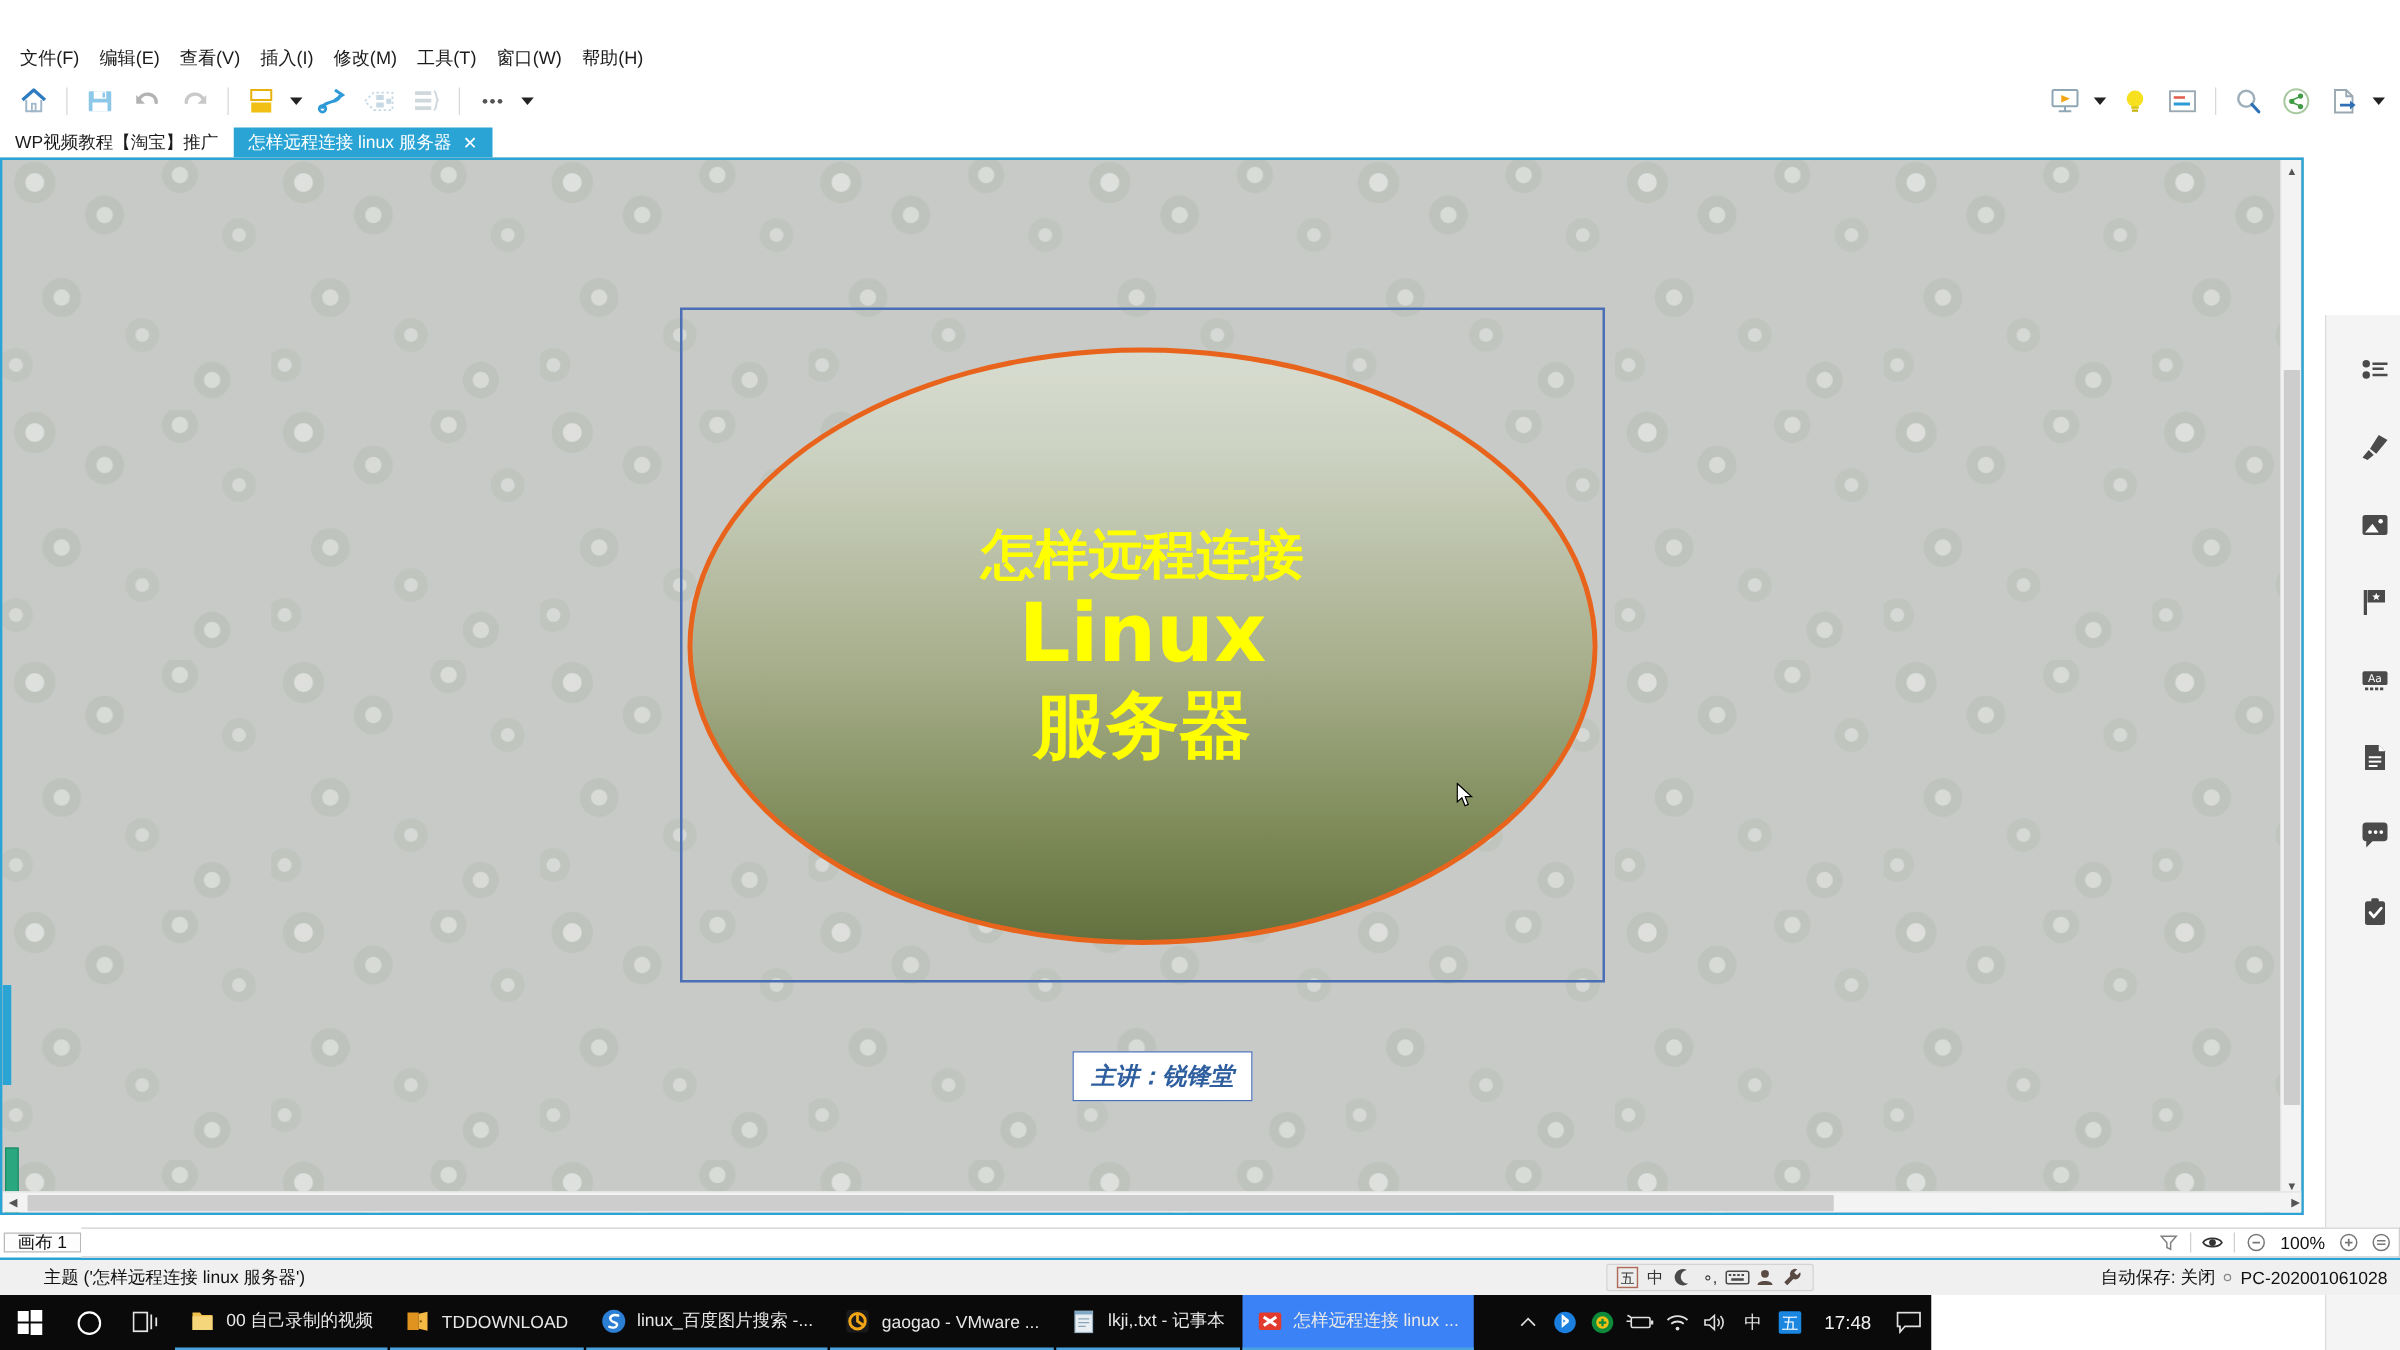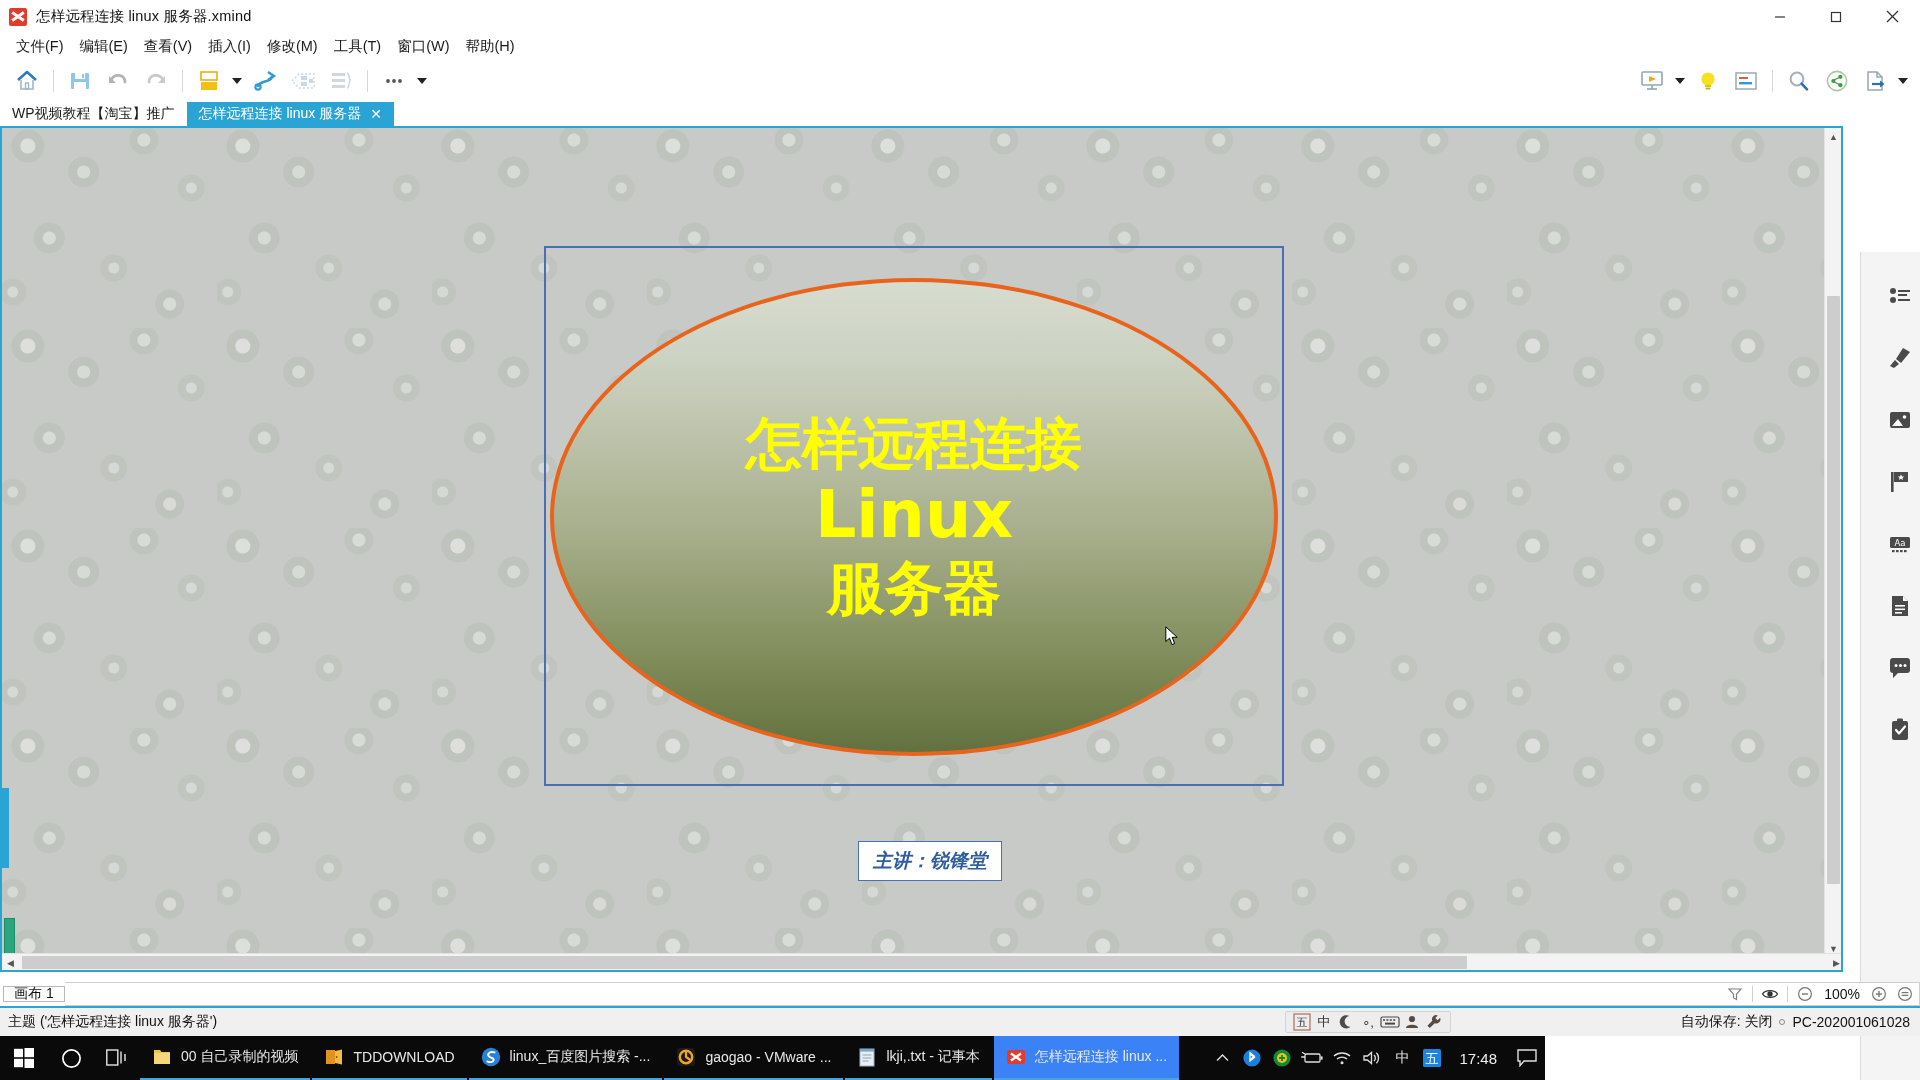--- a/index.html
+++ b/index.html
@@ -119,21 +119,21 @@
     position:absolute; border-radius:50%;
     border:4px solid #e8641c;
     background:linear-gradient(180deg,#d7dcd0 0%, #cdd3c3 16%, #a9b08e 52%, #7d8a57 82%, #62713f 100%);
     display:flex; flex-direction:column; align-items:center; justify-content:center;
   }
   .ellipse-line{
     color:#ffff00; font-weight:bold; line-height:1.18;
     text-align:center; white-space:nowrap;
     font-family:"DejaVu Sans","Liberation Sans",sans-serif;
   }
-  .l1{ font-size:56px; }
+  .l1{ font-size:43px; }
   .l2{ font-size:65px; }
   .l3{ font-size:58px; }
 
   .subnode{
     position:absolute; background:#ffffff; border:1px solid #4a6fb5;
     display:flex; align-items:center; justify-content:center;
     font-size:19px; font-style:italic; color:#2e5e9e; font-weight:bold;
     padding:6px 14px; white-space:nowrap;
   }
   .mouse-cursor{
@@ -196,21 +196,21 @@
   }
   .canvastab-rest{ flex:1; height:24px; border:1px solid #cfcfcf; border-left:none; background:#ffffff;}
   .ct-right{ position:absolute; right:2px; display:flex; align-items:center; height:24px; }
   .ct-ic{ width:26px;height:24px;display:flex;align-items:center;justify-content:center;}
   .ct-sep{ width:1px;height:16px;background:#d0d0d0;margin:0 4px;}
   .zoom-lab{ font-size:14px;color:#111;padding:0 6px;}
 
   
   .statusbar{
     position:absolute; left:0; top:1008px; width:1920px; height:28px;
-    background:#f0f0f0; display:flex; align-items:center;
+    background:#f0f0f0; display:flex; align-items:center;padding-left:27px;
   }
   .status-left{ font-size:14px;color:#111; padding-left:8px; }
   .ime-box{
     position:absolute; left:1285px; top:3px; height:22px;
     background:#ededed; border:1px solid #d3d3d3; border-radius:2px;
     display:flex; align-items:center; padding:0 5px;
   }
   .ime-ic{ width:22px;height:20px;display:flex;align-items:center;justify-content:center;
            font-size:13px;color:#333;}
   .status-right{ position:absolute; right:10px; font-size:14px; color:#111;
@@ -236,42 +236,20 @@
   .tray-ic{ width:30px;height:44px;display:flex;align-items:center;justify-content:center;
             color:#e4e4e4;font-size:14px;}
   .tray-clock{ color:#f0f0f0; font-size:15px; padding:0 12px; }
   .tray-notif{ width:36px;height:44px;display:flex;align-items:center;justify-content:center;}
 </style>
 </head>
 <body>
 
 <div id="app">
 
-  <div class="titlebar">
-    <div class="app-icon"></div>
-    <div class="title-text">怎样远程连接 linux 服务器.xmind</div>
-    <div class="win-buttons">
-      <div class="win-btn">
-        <svg width="12" height="12" viewBox="0 0 12 12">
-            <line x1="1" y1="6" x2="11" y2="6" stroke="#333" stroke-width="1.2"></line>
-          </svg>
-      </div>
-      <div class="win-btn">
-        <svg width="12" height="12" viewBox="0 0 12 12">
-            <rect x="1.5" y="1.5" width="9" height="9" fill="none" stroke="#333" stroke-width="1.2"></rect>
-          </svg>
-      </div>
-      <div class="win-btn close">
-        <svg width="13" height="13" viewBox="0 0 13 13">
-            <line x1="1" y1="1" x2="12" y2="12" stroke="#333" stroke-width="1.2"></line>
-            <line x1="12" y1="1" x2="1" y2="12" stroke="#333" stroke-width="1.2"></line>
-          </svg>
-      </div>
-    </div>
-  </div>
 
   <div class="menubar">
     <div class="menu-item">文件(F)</div>
     <div class="menu-item">编辑(E)</div>
     <div class="menu-item">查看(V)</div>
     <div class="menu-item">插入(I)</div>
     <div class="menu-item">修改(M)</div>
     <div class="menu-item">工具(T)</div>
     <div class="menu-item">窗口(W)</div>
     <div class="menu-item">帮助(H)</div>

